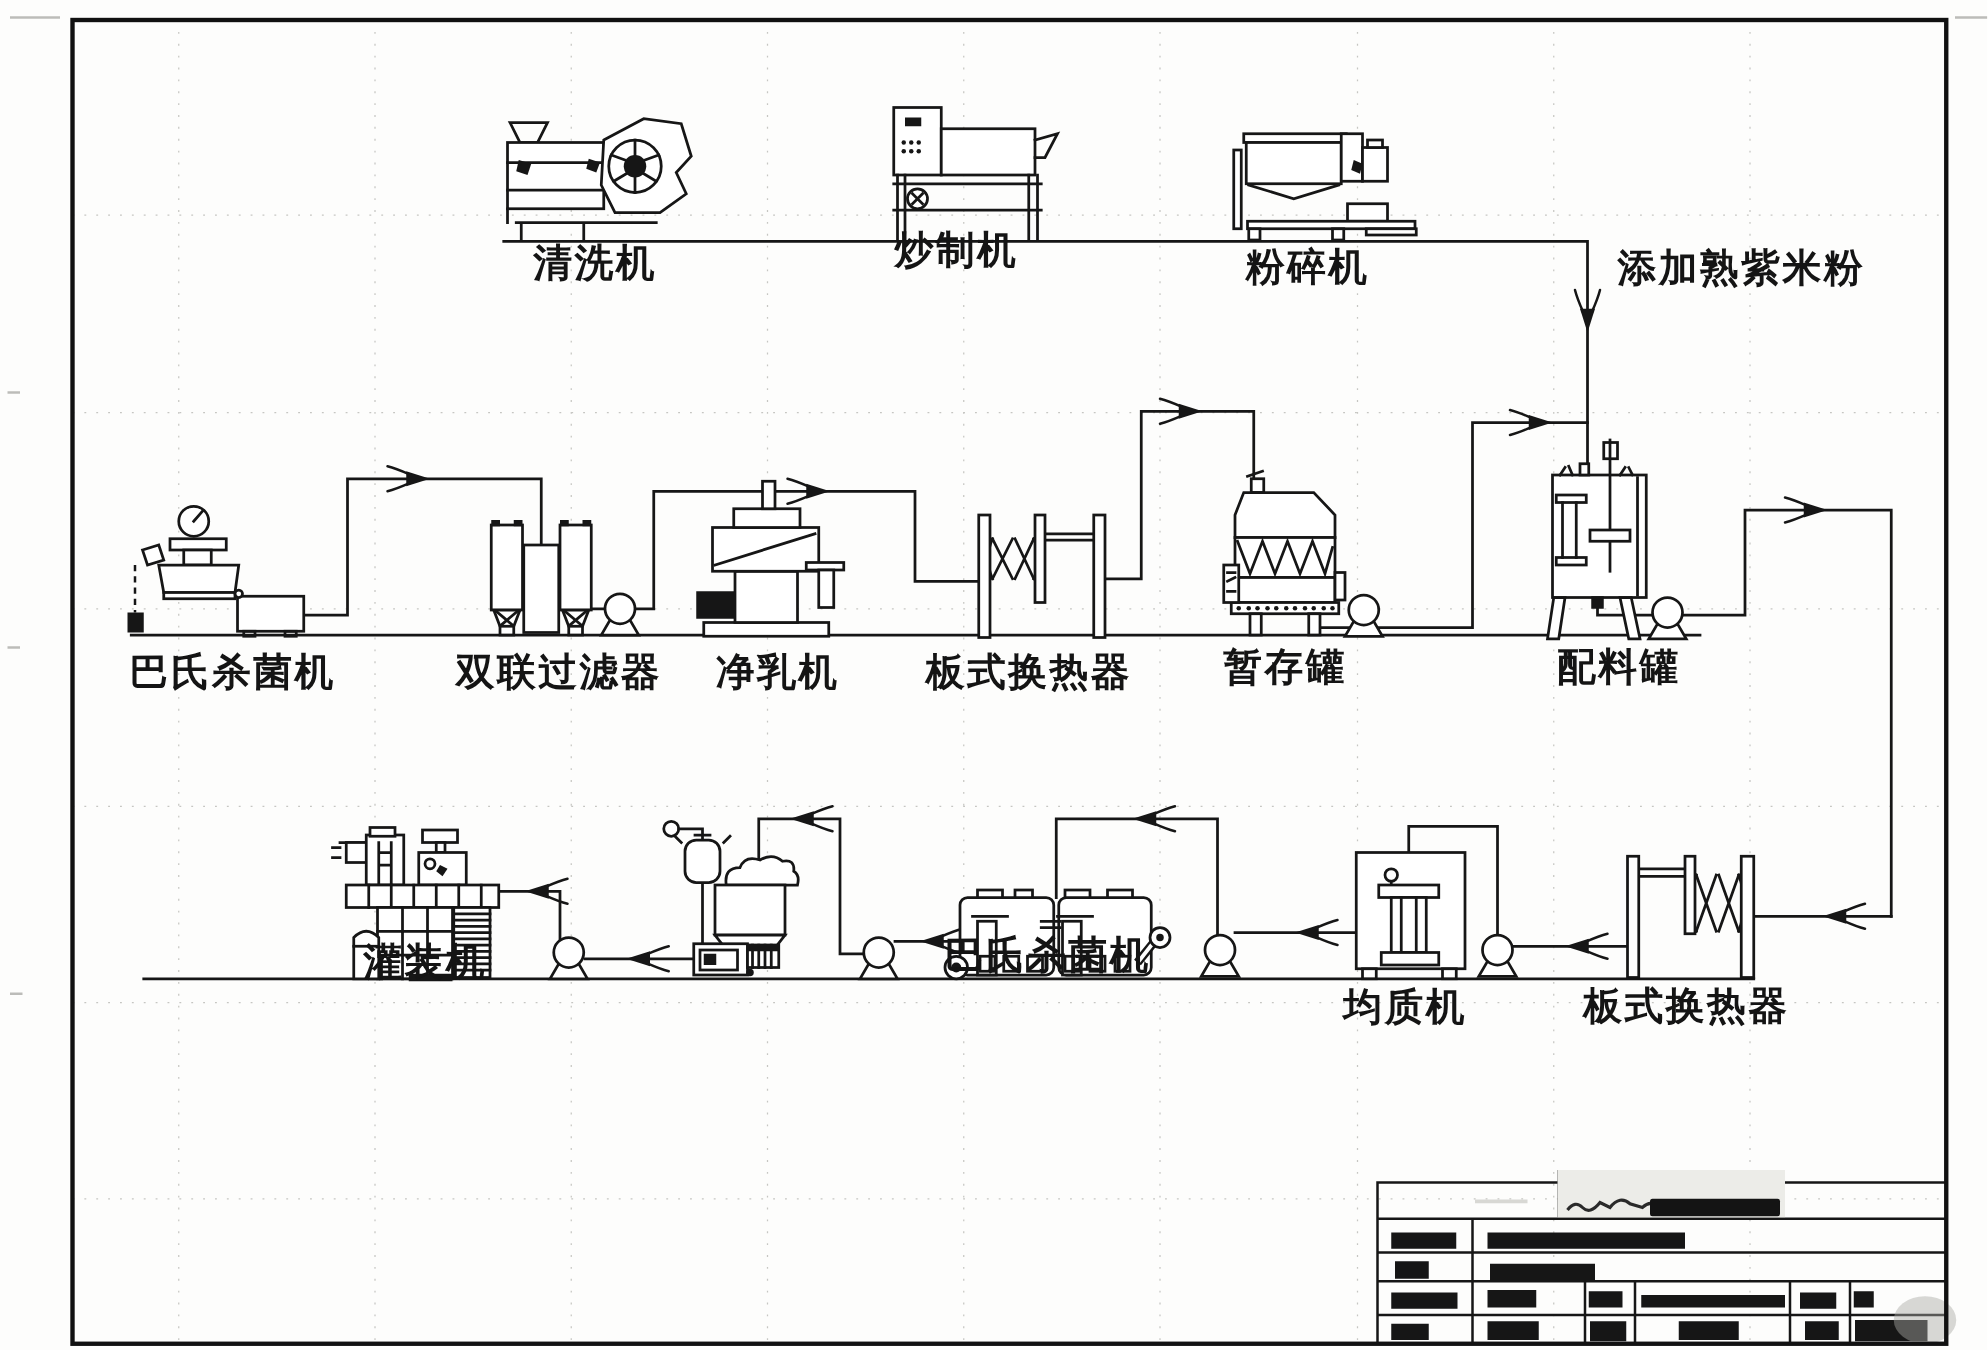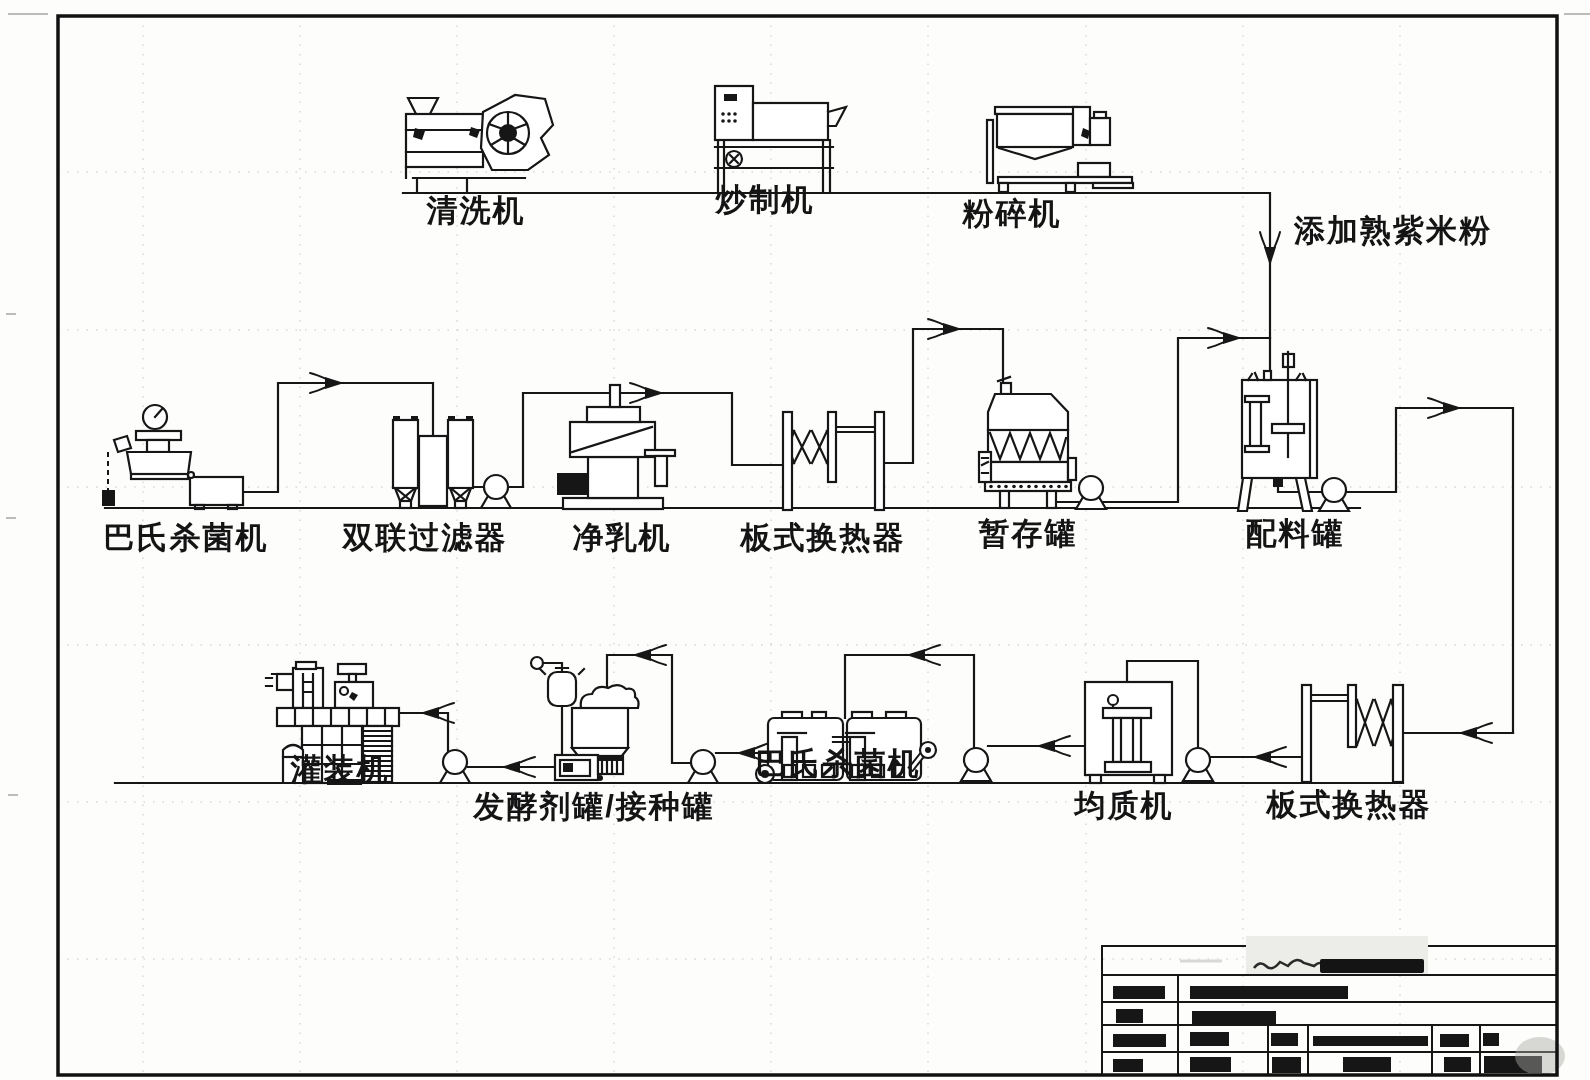--- a/index.html
+++ b/index.html
@@ -16,21 +16,21 @@
   .dsh{fill:none;stroke:#161616;stroke-width:2;stroke-dasharray:5 4;}
   .grid{fill:none;stroke:#c6c6c2;stroke-width:1;stroke-dasharray:1.5 8;}
   .mgn{stroke:#9a9a96;stroke-width:2;opacity:.65;}
   .tbl{fill:none;stroke:#161616;stroke-width:2;}
   
   .lbl{
     position:absolute;font-size:31px;font-weight:600;color:#141414;
     white-space:nowrap;letter-spacing:2px;transform:translateX(-50%);
     line-height:1;
   }
-  .lbl--left{transform:none;margin-top:16px;}
+  .lbl--left{transform:none;}
 </style>
 </head>
 <body>
 
 <div class="stage">
 
 <svg width="1590" height="1080" viewBox="0 0 1590 1080">
 
   <defs>
     <g id="arr">
@@ -378,26 +378,25 @@
     <rect class="fb" x="1444" y="1057" width="27" height="15"></rect>
     <rect class="fb" x="1484" y="1056" width="58" height="17"></rect>
     <ellipse cx="1540" cy="1056" rx="25" ry="19" fill="#a9a9a4" opacity="0.45"></ellipse>
   </g>
 
   <rect x="58" y="16" width="1499" height="1059" fill="none" stroke="#111111" stroke-width="3.5"></rect>
 </svg>
 
   <div class="lbl" style="left:476px;top:195px">清洗机</div>
   <div class="lbl" style="left:765px;top:184px">炒制机</div>
-  <div class="lbl" style="left:1012px;top:198px">粉碎机</div>
+  <div class="lbl" style="left:1046px;top:198px">粉碎机</div>
   <div class="lbl lbl--left" style="left:1294px;top:199px">添加熟紫米粉</div>
   <div class="lbl" style="left:186px;top:522px">巴氏杀菌机</div>
-  <div class="lbl" style="left:425px;top:522px">双联过滤器</div>
+  <div class="lbl" style="left:447px;top:522px">双联过滤器</div>
   <div class="lbl" style="left:622px;top:522px">净乳机</div>
   <div class="lbl" style="left:823px;top:522px">板式换热器</div>
   <div class="lbl" style="left:1028px;top:518px">暂存罐</div>
   <div class="lbl" style="left:1295px;top:518px">配料罐</div>
   <div class="lbl" style="left:340px;top:754px">灌装机</div>
-  <div class="lbl" style="left:594px;top:791px">发酵剂罐/接种罐</div>
   <div class="lbl" style="left:838px;top:748px">巴氏杀菌机</div>
   <div class="lbl" style="left:1124px;top:790px">均质机</div>
   <div class="lbl" style="left:1349px;top:789px">板式换热器</div>
 </div>
 
 </body></html>

